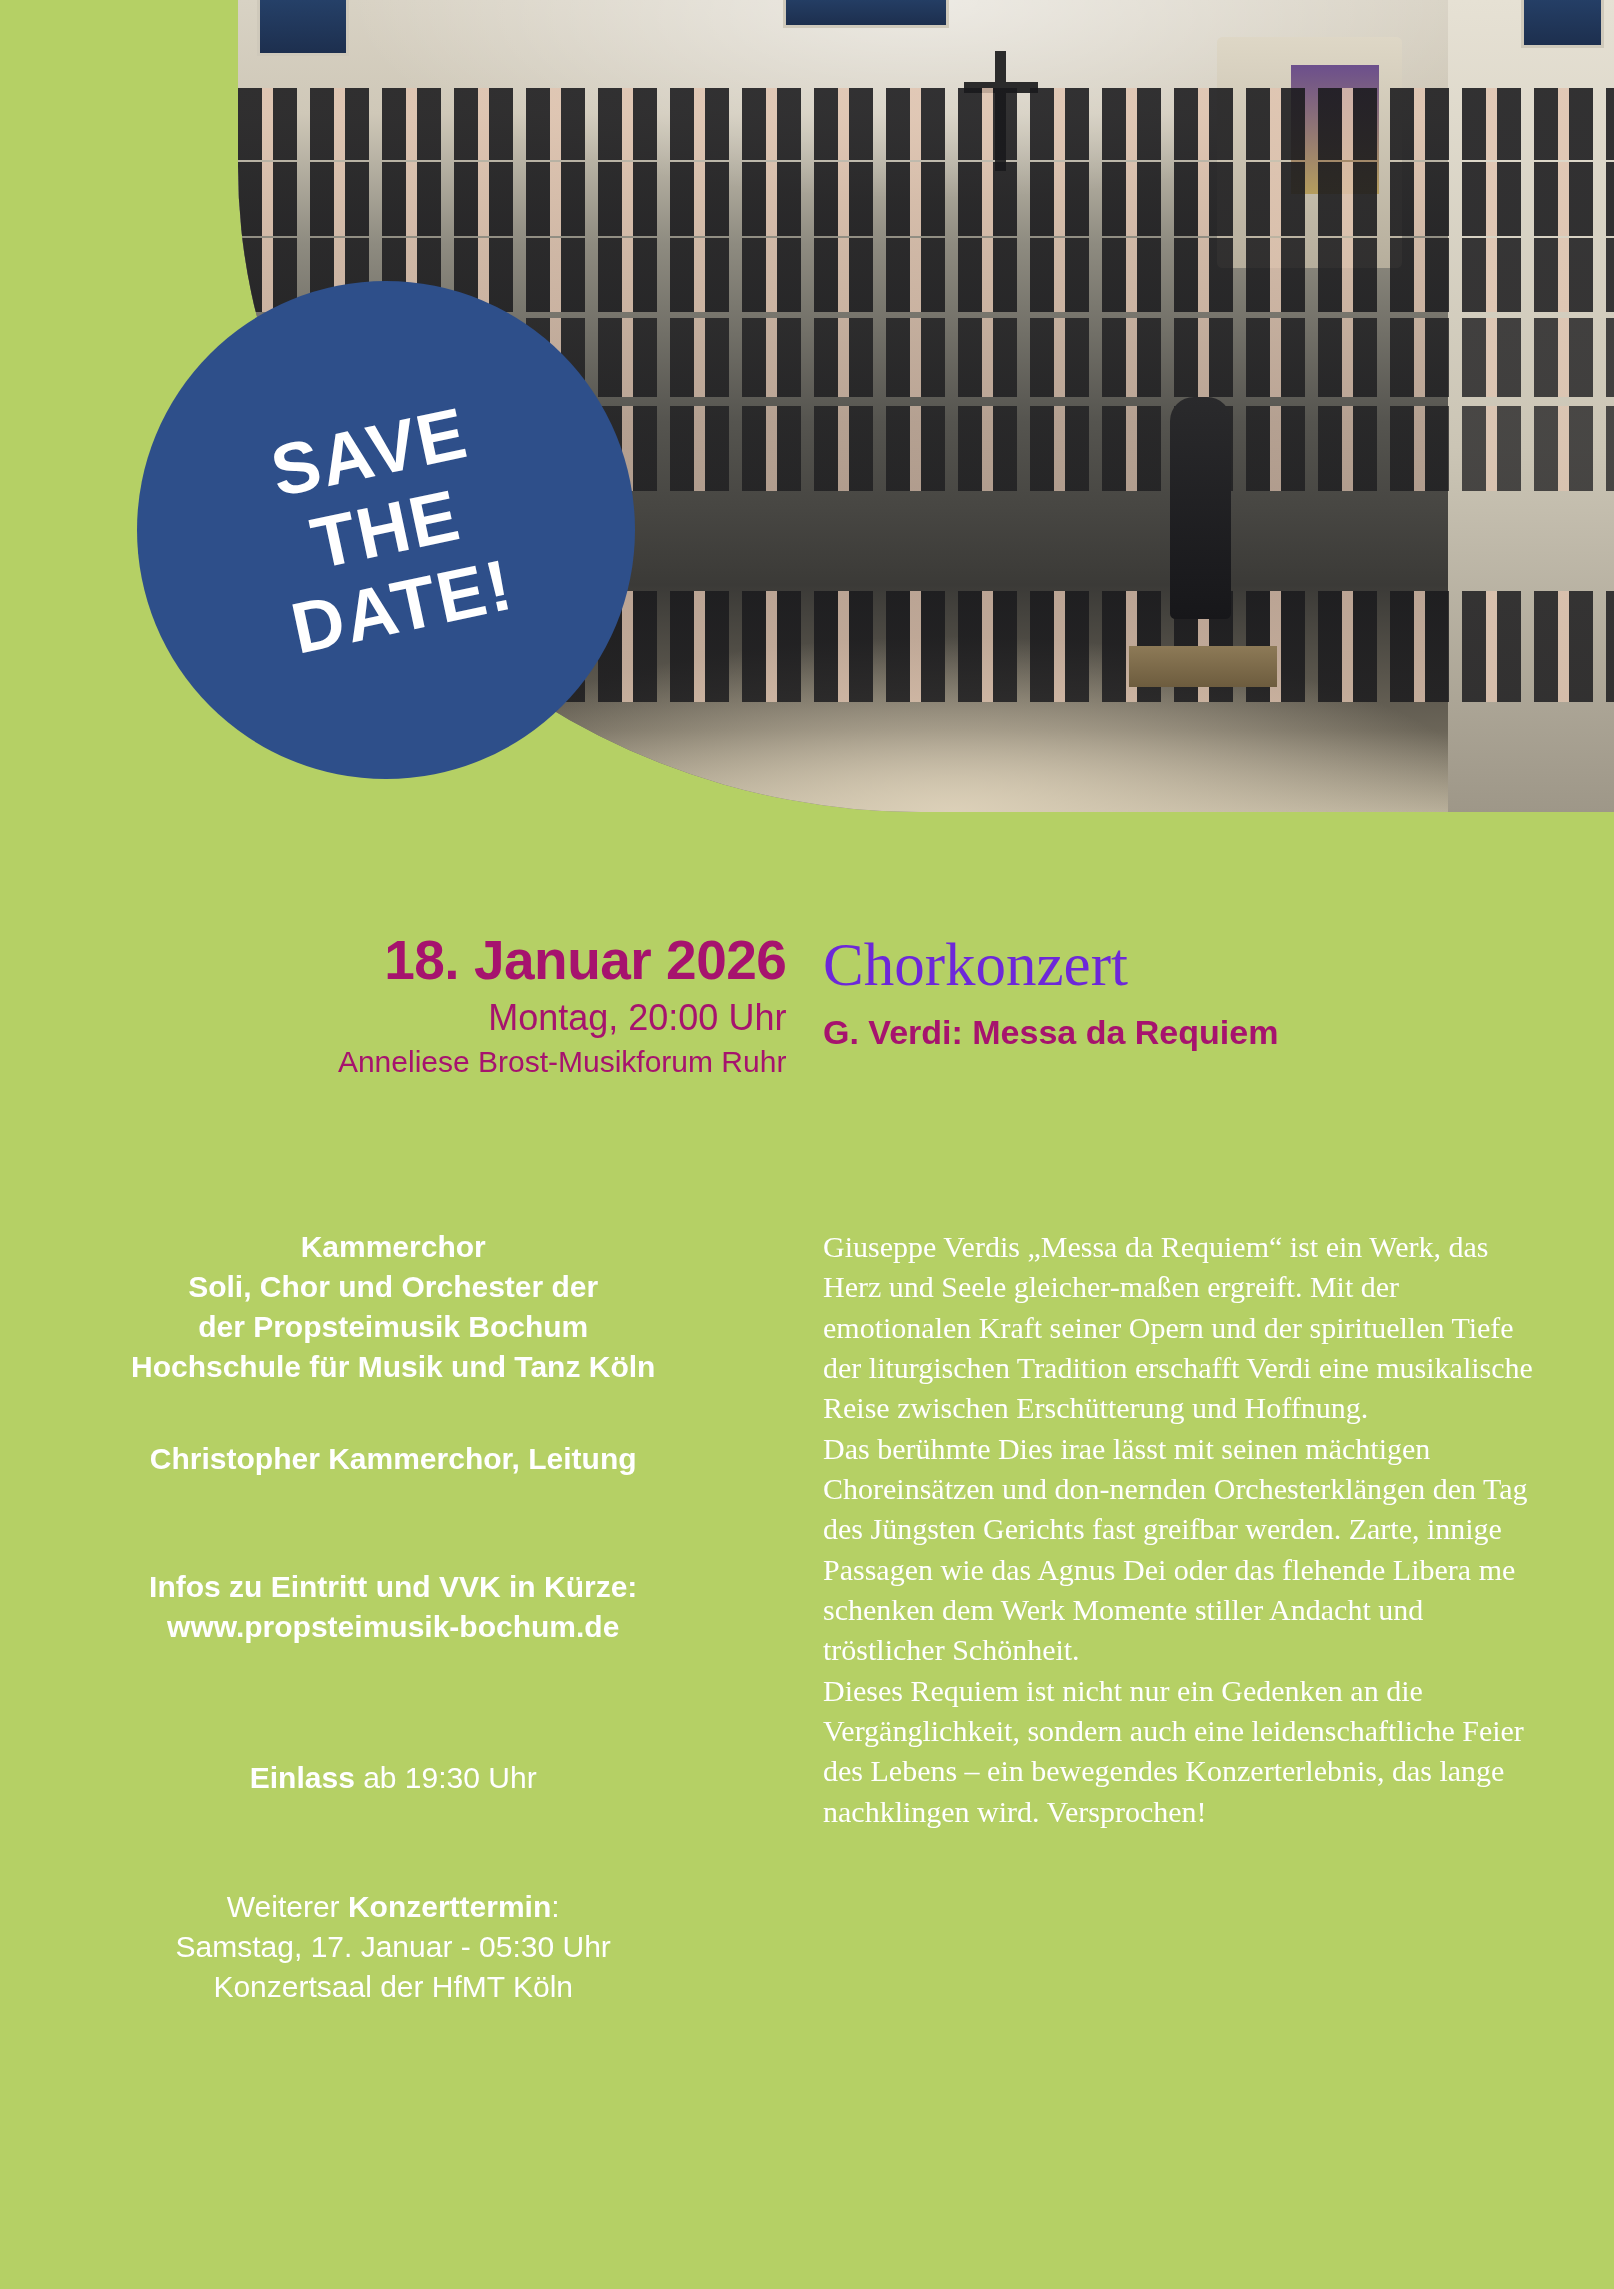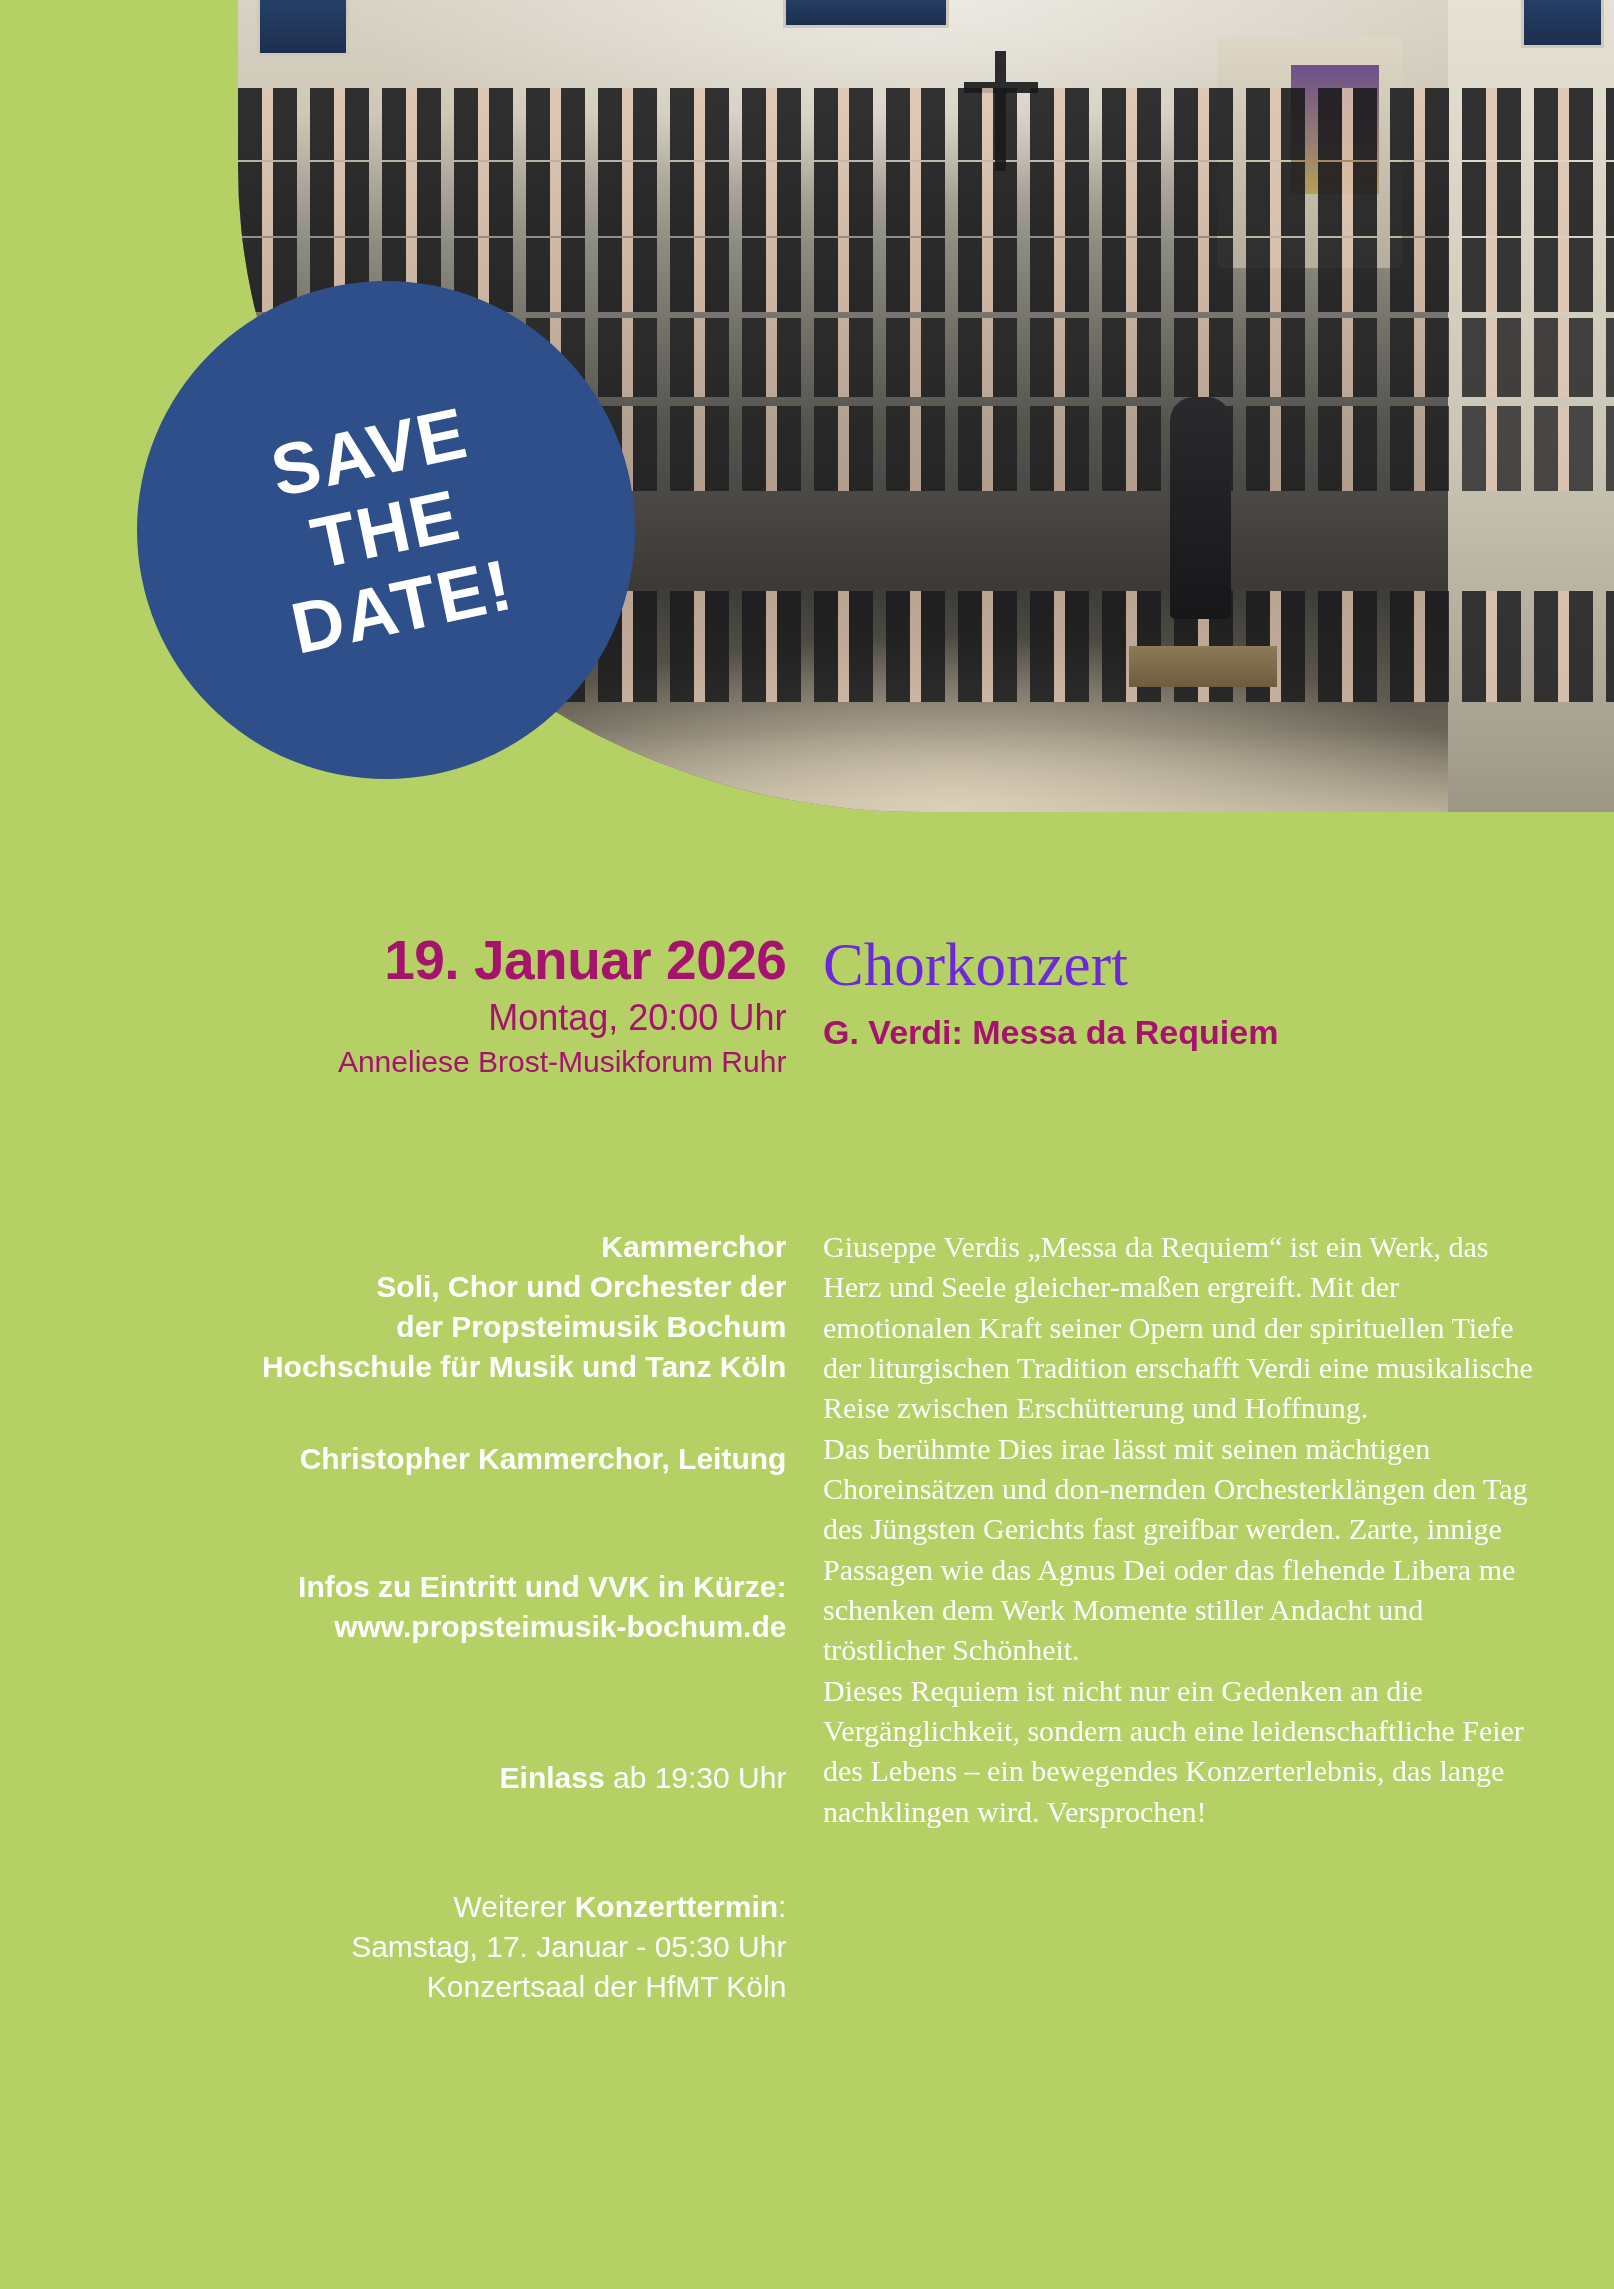--- a/index.html
+++ b/index.html
@@ -194,21 +194,21 @@
   }
   .col-left {
     width: 803px;
     text-align: right;
     padding-right: 16.6px;
     color: #ffffff;
     font-size: 30px;
     line-height: 1.33;
   }
   .col-left .b { font-weight: bold; }
-  .col-left .blk { margin-bottom: 0; }
+  .col-left .blk { margin-bottom: 0; text-align: center; }
   .gap-lg { height: 52px; }
   .gap-xl { height: 89px; }
   .gap-xxl { height: 111px; }
 
   .col-right {
     flex: 1;
     padding-left: 20px;
     padding-right: 65px;
     color: #ffffff;
     font-size: 30px;
@@ -251,21 +251,21 @@
   <div class="std-circle">
     <div class="std-inner">
       <div class="std-line">SAVE</div>
       <div class="std-line">THE</div>
       <div class="std-line">DATE!</div>
     </div>
   </div>
 
   <div class="headline">
     <div class="head-left">
-      <div class="date-big">19. Januar 2026</div>
+      <div class="date-big">18. Januar 2026</div>
       <div class="date-sub">Montag, 20:00 Uhr</div>
       <div class="date-sub2">Anneliese Brost-Musikforum Ruhr</div>
     </div>
     <div class="head-right">
       <div class="title-main">Chorkonzert</div>
       <div class="title-sub">G. Verdi: Messa da Requiem</div>
     </div>
   </div>
 
   <div class="columns">

